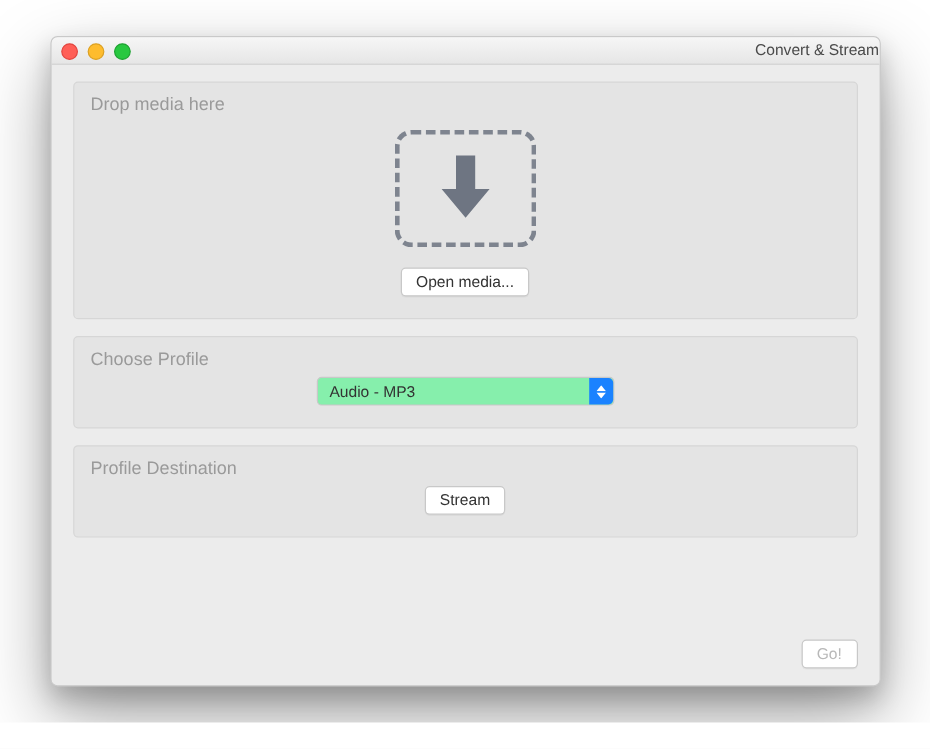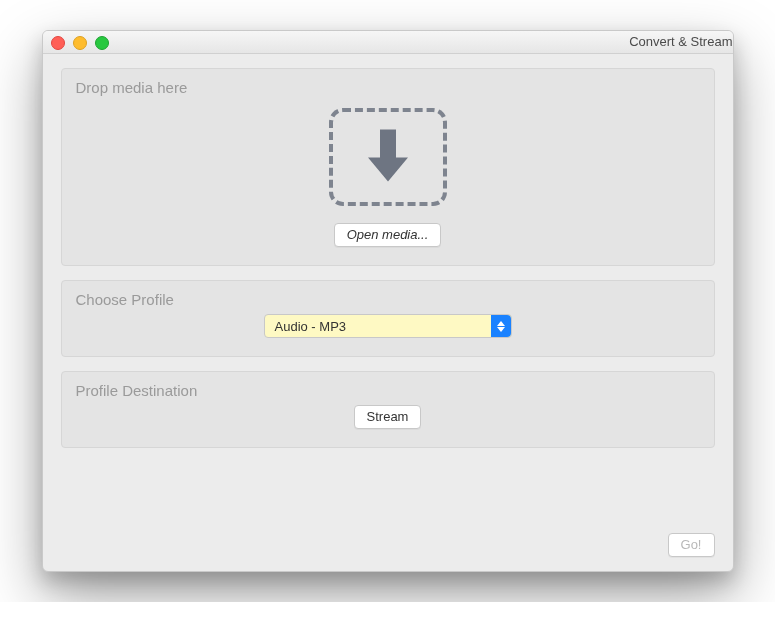--- a/index.html
+++ b/index.html
@@ -29,25 +29,25 @@
     display:inline-block;width:110px;height:90px;border:4px dashed #7e848f;border-radius:14px;
     position:relative;
   }
   .drop-arrow{position:absolute;left:50%;top:50%;transform:translate(-50%,-50%);}
   .btn{
     display:inline-block;background:#fff;border:1px solid #c8c8c8;border-radius:4px;
     padding:2px 12px;font-size:13px;color:#333;line-height:18px;
     box-shadow:0 1px 0 rgba(0,0,0,0.04);cursor:default;
   }
   .btn.disabled{color:#b8b8b8;}
-  .center{text-align:center;font-style:italic;}
+  .center{text-align:center;}
   .mt8{margin-top:14px;}
   .row{display:flex;justify-content:center;align-items:center;gap:10px;}
   .select{
-    display:inline-flex;align-items:center;background:#fef9c3;border:1px solid #c8c8c8;border-radius:4px;
+    display:inline-flex;align-items:center;background:#86efac;border:1px solid #c8c8c8;border-radius:4px;
     height:22px;min-width:210px;position:relative;font-size:13px;padding:0 26px 0 10px;
   }
   .select .stepper{
     position:absolute;right:0;top:0;bottom:0;width:20px;background:#1a82ff;border-radius:0 4px 4px 0;
     display:flex;flex-direction:column;align-items:center;justify-content:center;gap:1px;
   }
   .stepper svg{display:block;}
   .footer{position:absolute;right:18px;bottom:14px;margin-top:12px;}
 </style>
 </head>

